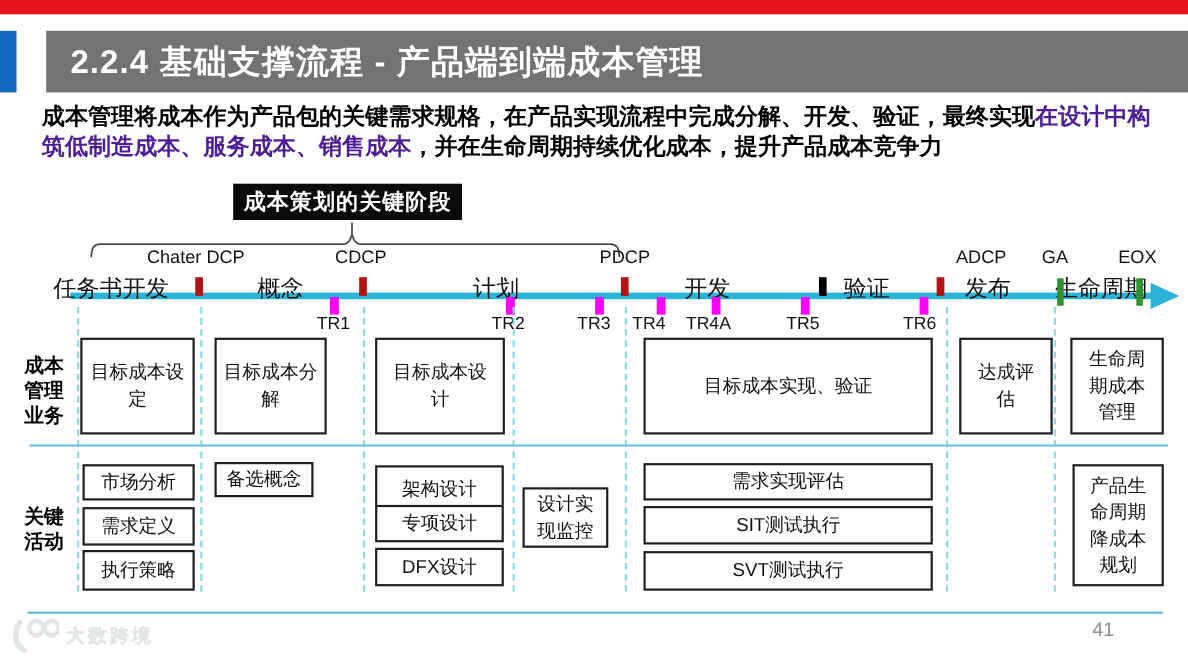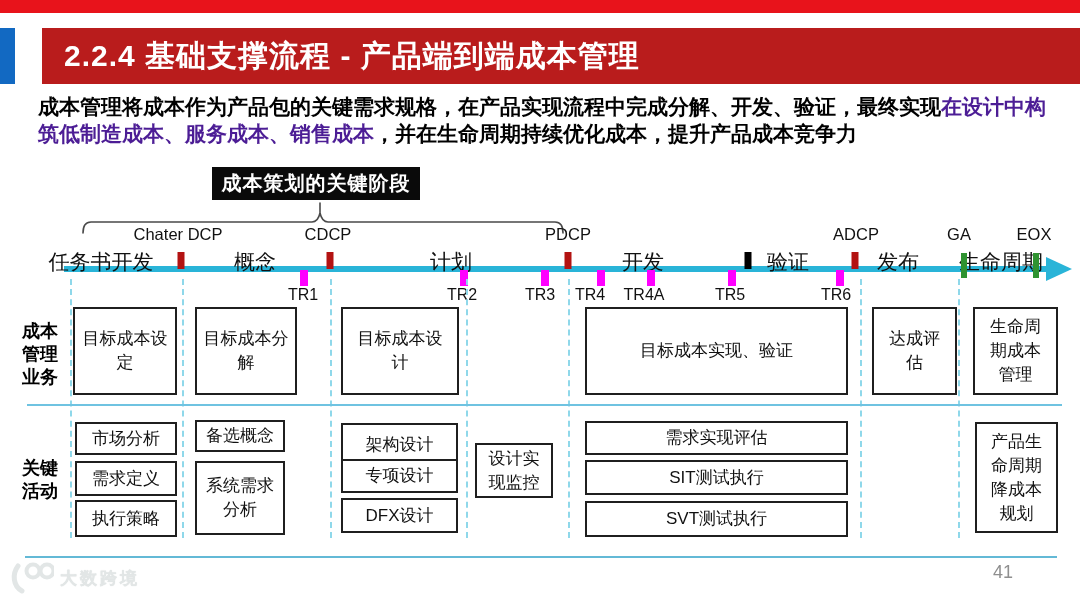--- a/index.html
+++ b/index.html
@@ -3,21 +3,21 @@
 <meta charset="utf-8">
 <style>
   html,body{margin:0;padding:0;background:#fff;}
   .slide{position:relative;width:1080px;height:607px;background:#fff;overflow:hidden;
          font-family:"Liberation Sans","DejaVu Sans",sans-serif;color:#111;}
   .abs{position:absolute;}
 
   
   .top-strip{left:0;top:0;width:1080px;height:13px;background:#e8131b;}
   .title-accent{left:0;top:28px;width:15px;height:56px;background:#1269c2;}
-  .title-bar{left:42px;top:28px;width:1038px;height:56px;background:#b91c1c;
+  .title-bar{left:42px;top:28px;width:1038px;height:56px;background:#737373;
              display:flex;align-items:center;}
   .title-bar .t{color:#fff;font-size:30px;font-weight:bold;margin-left:22px;white-space:nowrap;letter-spacing:1px;}
 
   
   .intro{left:38px;top:93px;width:1020px;font-size:21px;font-weight:bold;line-height:27px;color:#000;}
   .intro .red{color:#4c1d95;}
 
   
   .callout{left:212px;top:167px;width:208px;height:33px;background:#0a0a0a;color:#fff;
            font-size:20px;font-weight:bold;display:flex;align-items:center;justify-content:center;letter-spacing:1px;}
@@ -32,21 +32,21 @@
   .tick{transform:translateX(-50%);}
   .tick-red{top:252px;width:7px;height:17px;background:#b31312;}
   .tick-black{top:252px;width:7px;height:17px;background:#000;}
   .tick-green{top:253px;width:6px;height:25px;background:#2f9331;}
   .tick-magenta{top:270px;width:8px;height:16px;background:#ff00ff;}
 
   .guide{top:279px;height:259px;width:0;border-left:2px dashed #8fd8ea;}
 
   .row-sep{left:27px;top:404px;width:1035px;height:0;border-top:2px solid #6fc3e1;}
 
-  .row-label{left:18px;width:44px;font-size:18px;font-weight:bold;line-height:23px;text-align:center;color:#000;font-family:Liberation Mono, monospace;}
+  .row-label{left:18px;width:44px;font-size:18px;font-weight:bold;line-height:23px;text-align:center;color:#000;}
 
   .box{border:2px solid #1f1f1f;background:#fff;box-sizing:border-box;
        display:flex;align-items:center;justify-content:center;text-align:center;
        font-size:17px;line-height:24px;color:#111;}
 
   
   .footer-line{left:25px;top:556px;width:1032px;height:0;border-top:2px solid #63b9d6;}
   .watermark{left:8px;top:560px;display:flex;align-items:center;color:#e2e6e6;}
   .watermark .wm-text{font-size:17px;font-weight:bold;letter-spacing:3px;margin-left:6px;
                       text-shadow:0 0 1px #d6dada;}
@@ -80,21 +80,21 @@
   <div class="abs phase" style="left:255px;">概念</div>
   <div class="abs phase" style="left:451px;">计划</div>
   <div class="abs phase" style="left:643px;">开发</div>
   <div class="abs phase" style="left:788px;">验证</div>
   <div class="abs phase" style="left:898px;">发布</div>
   <div class="abs phase" style="left:1001px;">生命周期</div>
 
   <div class="abs ms-label" style="left:178px;">Chater DCP</div>
   <div class="abs ms-label" style="left:328px;">CDCP</div>
   <div class="abs ms-label" style="left:568px;">PDCP</div>
-  <div class="abs ms-label" style="left:856px;">ADCP</div>
+  <div class="abs ms-label" style="left:892px;">ADCP</div>
   <div class="abs ms-label" style="left:959px;">GA</div>
   <div class="abs ms-label" style="left:1034px;">EOX</div>
 
   <div class="abs tick tick-red" style="left:181px;"></div>
   <div class="abs tick tick-red" style="left:330px;"></div>
   <div class="abs tick tick-red" style="left:568px;"></div>
   <div class="abs tick tick-black" style="left:748px;"></div>
   <div class="abs tick tick-red" style="left:855px;"></div>
   <div class="abs tick tick-green" style="left:964px;"></div>
   <div class="abs tick tick-green" style="left:1036px;"></div>
@@ -132,21 +132,20 @@
   <div class="abs box" style="left:341px;top:307px;width:118px;height:88px;padding:0 12px;">目标成本设计</div>
   <div class="abs box" style="left:195px;top:307px;width:102px;height:88px;padding:0 4px;">目标成本分解</div>
   <div class="abs box" style="left:585px;top:307px;width:263px;height:88px;">目标成本实现、验证</div>
   <div class="abs box" style="left:872px;top:307px;width:85px;height:88px;padding:0 10px;">达成评估</div>
   <div class="abs box" style="left:973px;top:307px;width:85px;height:88px;padding:0 10px;">生命周期成本管理</div>
 
   <div class="abs box" style="left:75px;top:422px;width:102px;height:33px;">市场分析</div>
   <div class="abs box" style="left:75px;top:461px;width:102px;height:35px;">需求定义</div>
   <div class="abs box" style="left:75px;top:500px;width:102px;height:37px;">执行策略</div>
   <div class="abs box" style="left:195px;top:420px;width:90px;height:32px;">备选概念</div>
-  <div class="abs box" style="left:195px;top:461px;width:90px;height:74px;padding:0 1px;">系统需求分析</div>
   <div class="abs box" style="left:341px;top:423px;width:117px;height:43px;">架构设计</div>
   <div class="abs box" style="left:341px;top:459px;width:117px;height:34px;">专项设计</div>
   <div class="abs box" style="left:341px;top:498px;width:117px;height:35px;">DFX设计</div>
   <div class="abs box" style="left:475px;top:443px;width:78px;height:55px;padding:0 7px;">设计实现监控</div>
   <div class="abs box" style="left:585px;top:421px;width:263px;height:34px;">需求实现评估</div>
   <div class="abs box" style="left:585px;top:460px;width:263px;height:35px;">SIT测试执行</div>
   <div class="abs box" style="left:975px;top:422px;width:83px;height:111px;padding:0 7px;">产品生命周期降成本规划</div>
   <div class="abs box" style="left:585px;top:501px;width:263px;height:36px;">SVT测试执行</div>
 
   <div class="abs footer-line"></div>

